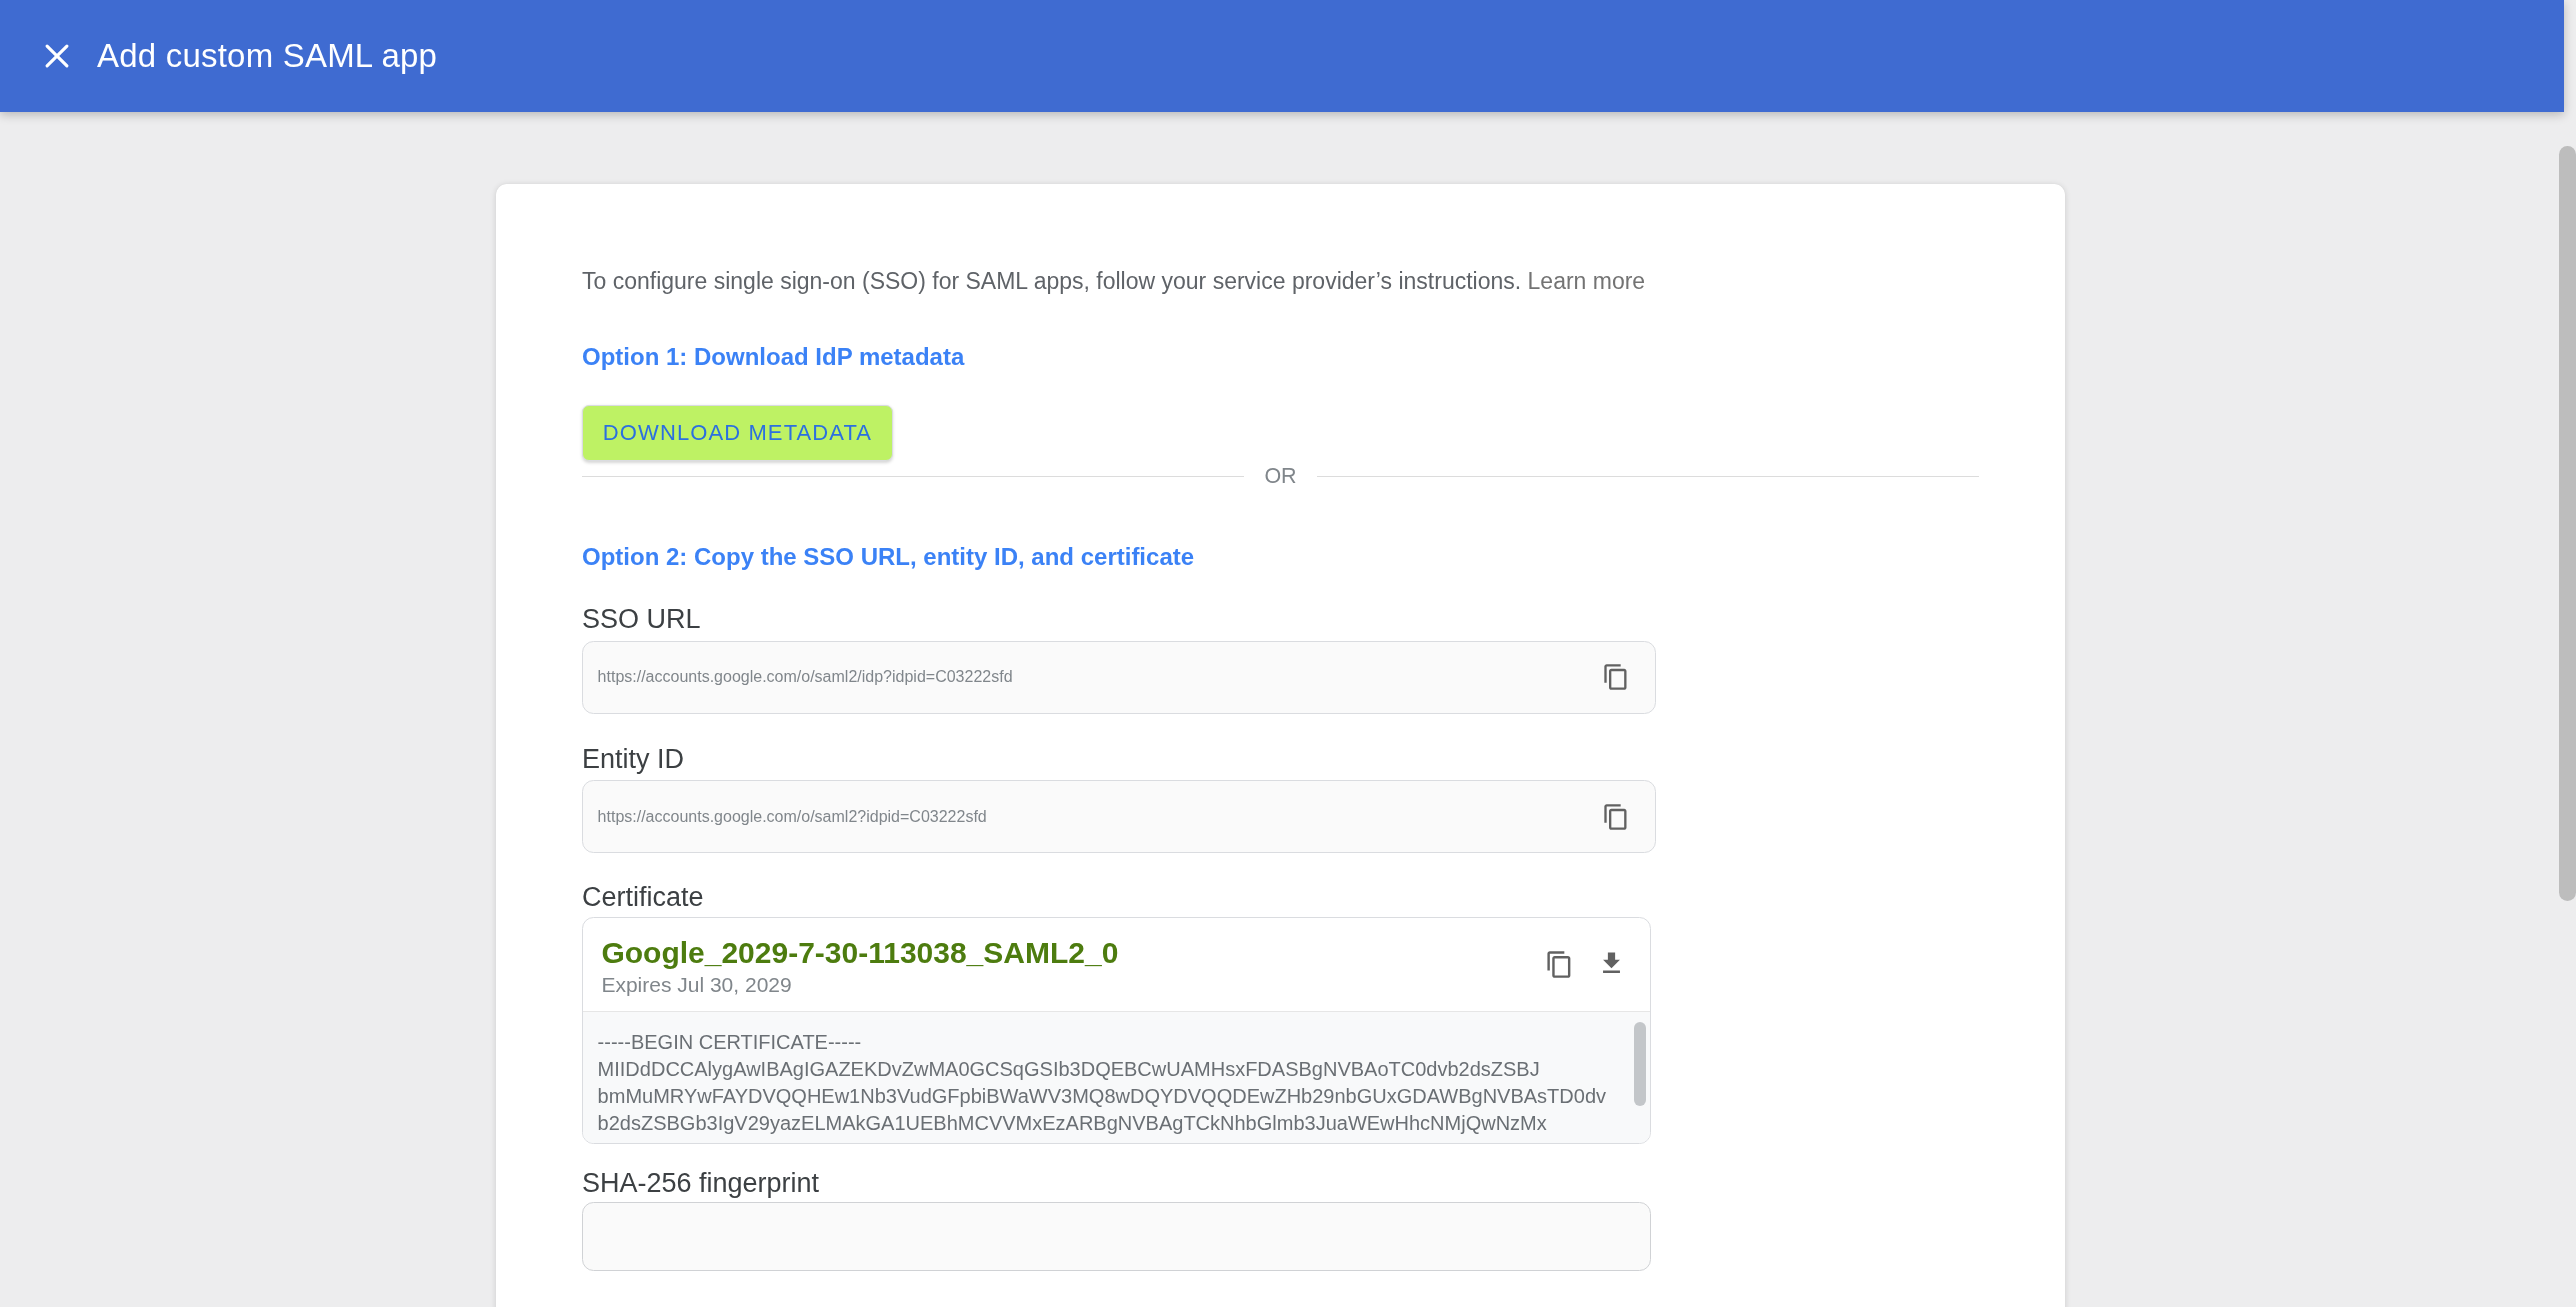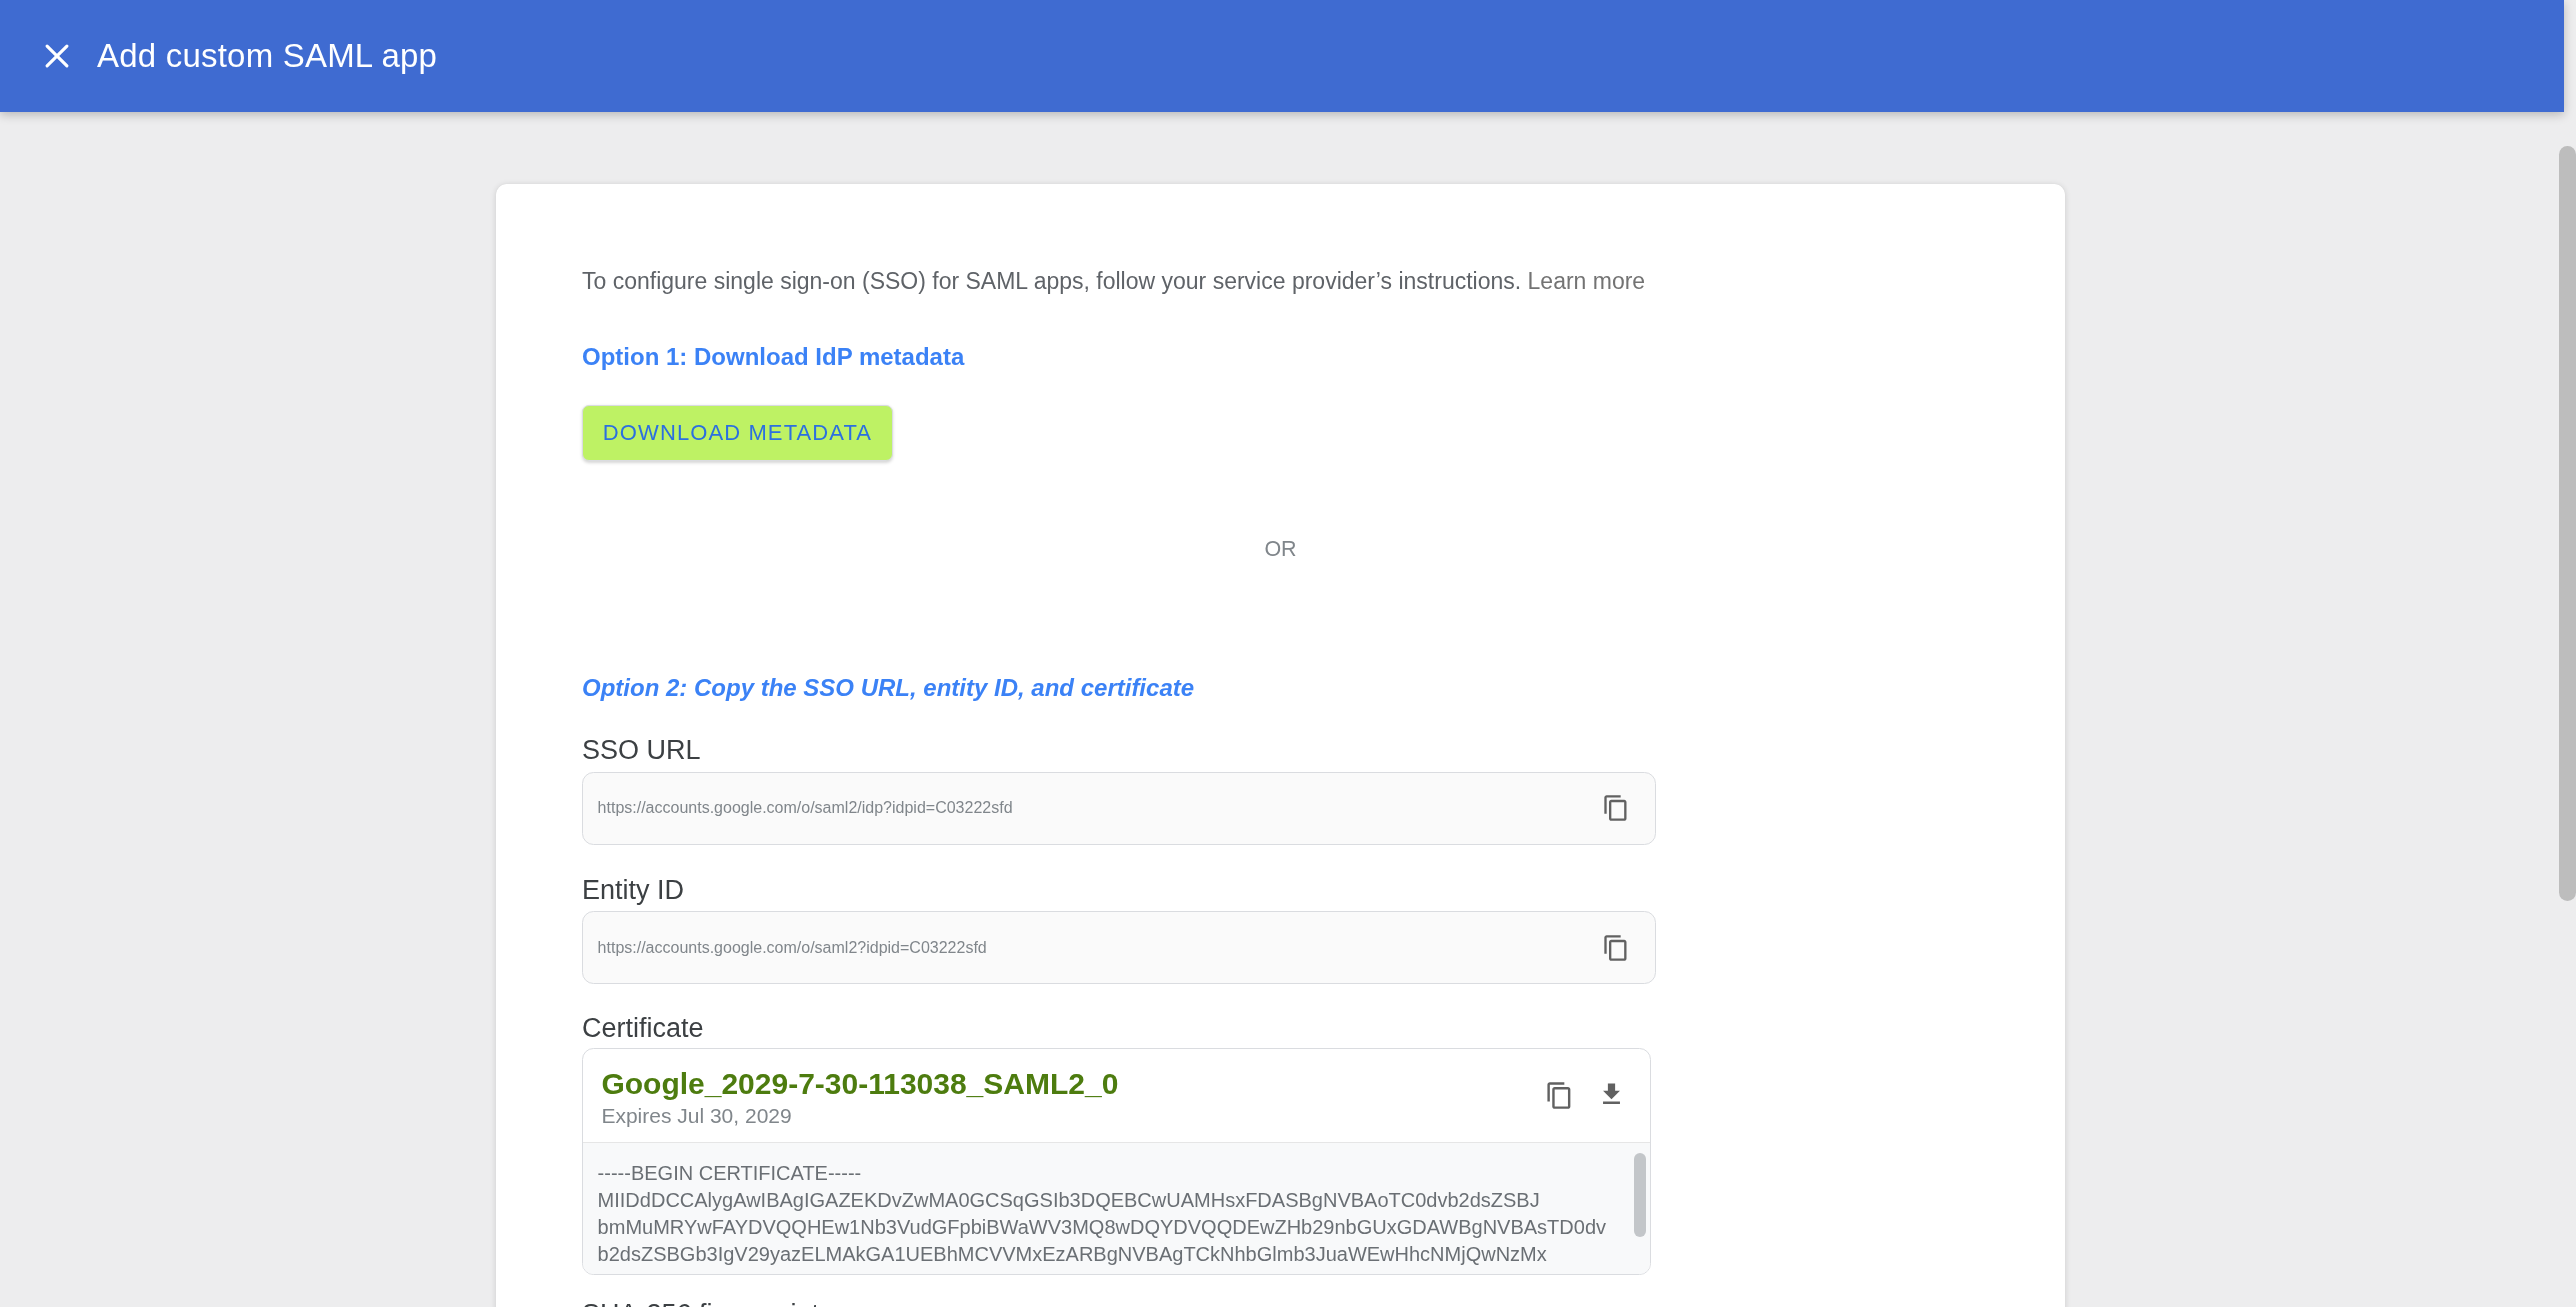--- a/index.html
+++ b/index.html
@@ -42,36 +42,36 @@
   }
   .card-content { padding: 83px 0 0 86px; width: 1503px; }
 
   .intro { font-size: 23px; line-height: 28px; color: #5f6368; }
   .intro a { color: #737373; text-decoration: none; cursor: pointer; }
 
   h2.section-heading {
     margin-top: 45px;
     font-size: 24px; line-height: 34px; font-weight: 700; color: #3b82f6;
   }
-  h2.section-heading.opt2 { margin-top: 106px; font-style: italic; }
+  h2.section-heading.opt2 { margin-top: 48px; }
 
   .download-btn {
     margin-top: 31px;
     width: 311px; height: 56px;
     background: #bef264; border: 0.8px solid #dadce0; border-radius: 7px;
     box-shadow: 0 1.5px 3.1px rgba(0,0,0,0.16);
     color: #2b6fe0; font-size: 22px; font-weight: 500; letter-spacing: 1.1px;
     font-family: "Liberation Sans", sans-serif;
     cursor: pointer;
     display: flex; align-items: center; justify-content: center;
   }
 
   .or-divider {
-    margin-top: 73px; width: 1397px; height: 31px;
-    display: flex; align-items: center; flex-direction: column;
+    width: 1397px; height: 31px;
+    display: flex; align-items: center;
   }
   .or-divider .line { flex: 1; height: 1.5px; background: #dcdcdc; }
   .or-divider .or-label { padding: 0 20px; font-size: 21.5px; color: #80868b; }
 
   .field-label {
     margin-top: 31px;
     font-size: 27px; line-height: 28px; color: #3c4043;
   }
   .field-label.first { margin-top: 31px; }
   .field-label.cert { margin-top: 30px; }

